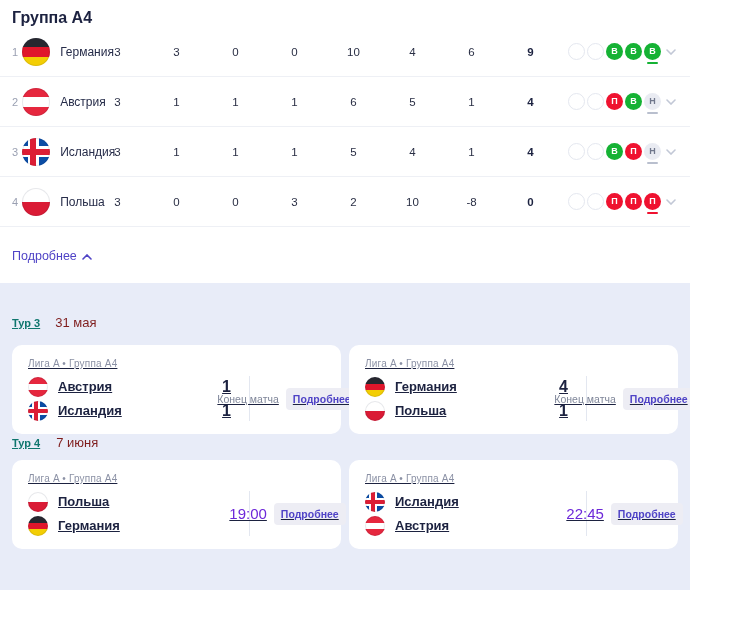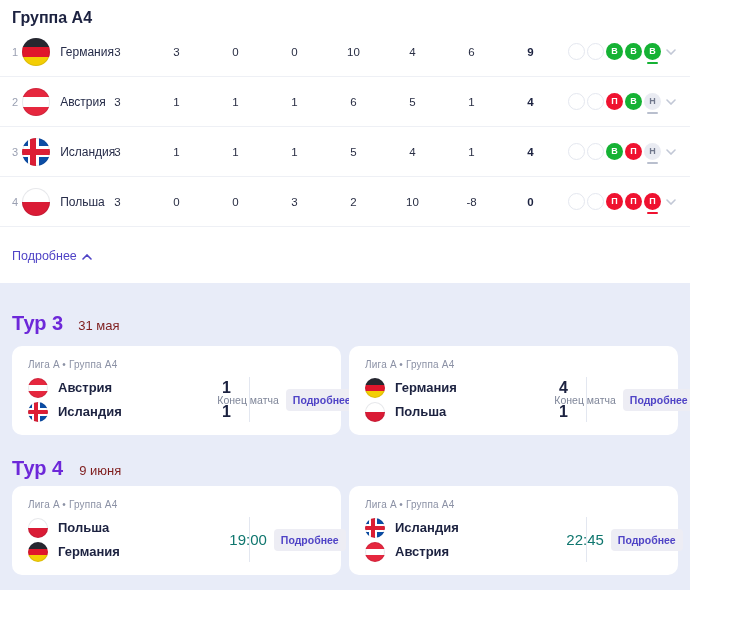--- a/index.html
+++ b/index.html
@@ -51,36 +51,36 @@
   .flag-iceland { background-image:
       linear-gradient(90deg, transparent 30%, #dc1e35 30%, #dc1e35 50%, transparent 50%),
       linear-gradient(0deg,  transparent 41%, #dc1e35 41%, #dc1e35 61%, transparent 61%),
       linear-gradient(90deg, transparent 21%, #ffffff 21%, #ffffff 59%, transparent 59%),
       linear-gradient(0deg,  transparent 32%, #ffffff 32%, #ffffff 70%, transparent 70%),
       linear-gradient(#0b4da5, #0b4da5); }
 
   
   .fixtures { background:#e8ecf8; margin-top:19px; height:307px; padding:31px 12px 0; }
   .round-head { display:flex; align-items:baseline; gap:15px; margin-bottom:13px; }
-  .round-title { font-size:20px; font-weight:700; color:#6d28d9; line-height:18px; }
+  .round-title { font-size:11px; font-weight:700; color:#0f766e; line-height:18px;text-decoration:underline; }
   .round-date { font-size:13px; color:#7f1d1d; }
-  .round-head.second { margin-top:24px; margin-bottom:8px;gap:16px; }
-
-  .cards { display:flex; gap:8px; }
+  .round-head.second { margin-bottom:8px;gap:16px; }
+
+  .cards { display:flex; gap:8px;text-decoration:underline; }
   .card { width:345px; height:89px; background:#fff; border-radius:10px; padding:13px 16px 0; }
   .card-meta { font-size:10px; color:#8b91a5; letter-spacing:.2px; margin-bottom:7px; }
   .card-body { display:flex; }
   .card-teams { flex:1; display:flex; flex-direction:column; gap:3px; min-width:0; }
   .team-row { display:flex; align-items:center; height:21px; }
   .team-name { flex:1; font-size:13px; font-weight:700; color:#1c2240; margin-left:10px; white-space:nowrap; }
   .team-score { font-size:16px; font-weight:700; color:#1c2240; padding-right:18px; }
   .card-side { width:76px; flex:none; border-left:1px solid #e3e7f0; display:flex; flex-direction:row;
                align-items:center; justify-content:center; gap:7px; }
   .match-status { font-size:10.5px; color:#7f8699; white-space:nowrap; }
-  .match-time { font-size:15px; font-weight:500; color:#0f766e; }
+  .match-time { font-size:15px; font-weight:500; color:#6d28d9; }
   .details-btn { background:#ededf4; border:none; border-radius:4px; color:#4f43c6; font-weight:700;
                  font-size:10.5px; padding:5px 7px; font-family:inherit; cursor:pointer; white-space:nowrap; }
 </style>
 </head>
 <body>
 
 <div class="app">
 
   <section class="standings">
     <h1 class="s-title">Группа A4</h1>
@@ -270,21 +270,21 @@
             <span class="match-status">Конец матча</span>
             <button class="details-btn">Подробнее</button>
           </div>
         </div>
       </div>
 
     </div>
 
     <div class="round-head second">
       <span class="round-title">Тур 4</span>
-      <span class="round-date">9 июня</span>
+      <span class="round-date">7 июня</span>
     </div>
 
     <div class="cards">
 
       <div class="card">
         <div class="card-meta">Лига A  •  Группа A4</div>
         <div class="card-body">
           <div class="card-teams">
             <div class="team-row">
               <span class="flag flag-sm flag-poland"></span>

